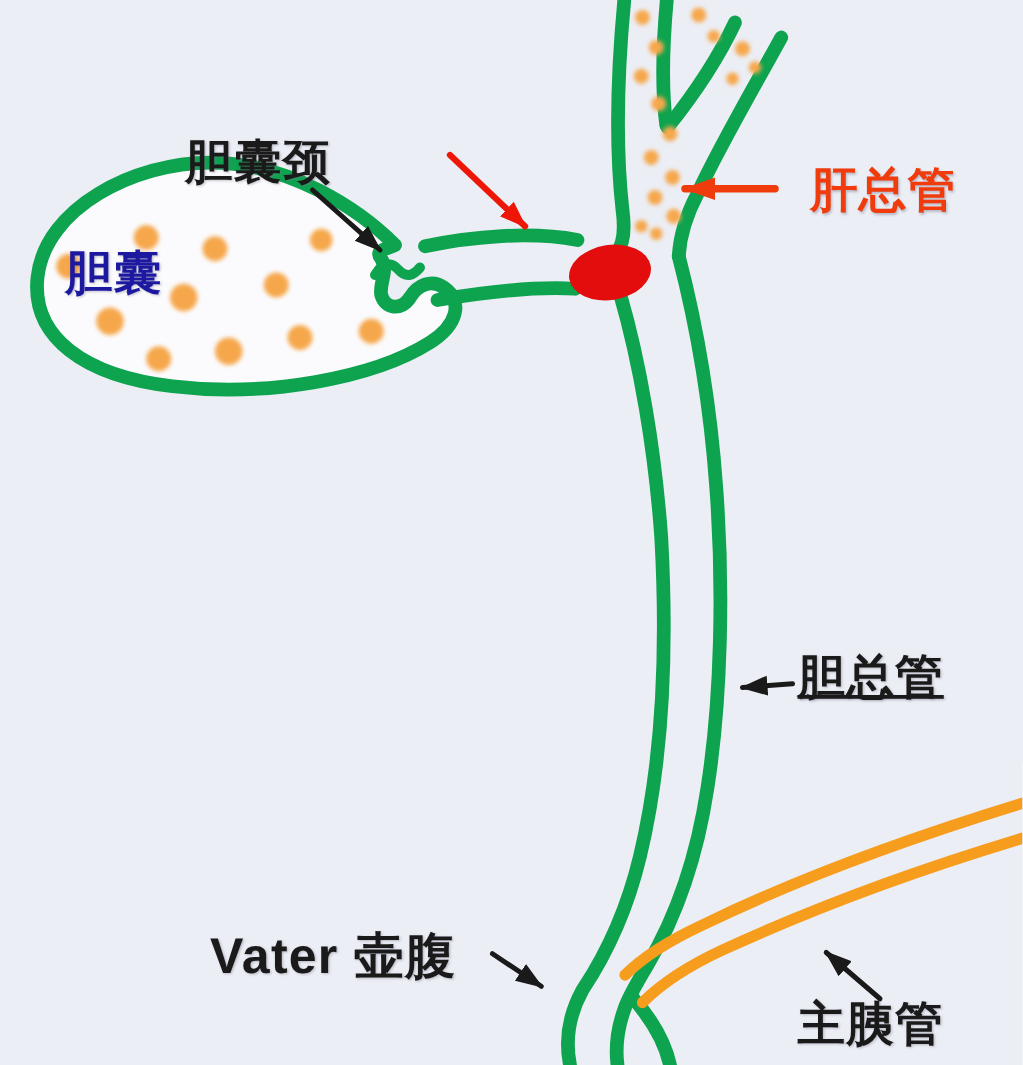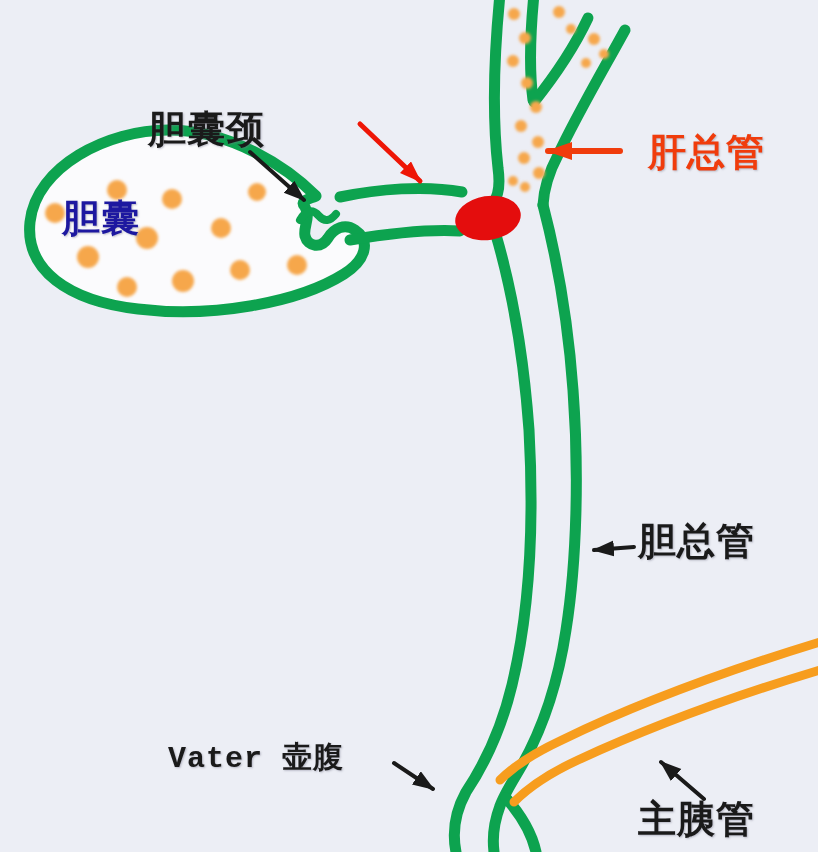--- a/index.html
+++ b/index.html
@@ -16,21 +16,21 @@
     font-weight:bold;
     white-space:nowrap;
     letter-spacing:1px;
     text-shadow:1px 1px 2px rgba(120,120,140,.45);
     user-select:none;
   }
   .lbl-black{color:var(--label-black,#1a1a1a);font-size:38px;}
   .lbl-red{color:var(--label-red,#ee1606);font-size:38px;}
   .lbl-orange-red{color:var(--label-orange-red,#f03c0c);font-size:38px;margin-left:22px;}
   .lbl-blue{color:var(--label-blue,#1d18a0);font-size:38px;}
-  .lbl-serif{font-family:Liberation Mono, monospace;font-size:30px;}
+  .lbl-serif{font-family:Liberation Sans, sans-serif;font-size:40px;}
 </style>
 </head>
 <body>
 
 <div id="stage">
 
   <svg width="818" height="852" viewBox="0 0 818 852">
     <defs>
       <filter id="soft" x="-30%" y="-30%" width="160%" height="160%">
         <feGaussianBlur stdDeviation="1.6"></feGaussianBlur>
@@ -132,21 +132,21 @@
       <path d="M 394 763 L 433 789" stroke="#1a1a1a" stroke-width="4" marker-end="url(#ah-black)"></path>
       <path d="M 704 799 L 661 762" stroke="#1a1a1a" stroke-width="4" marker-end="url(#ah-black)"></path>
     </g>
   </svg>
 
   <div class="lbl lbl-black" style="left:148px;top:104px;">胆囊颈</div>
 
 
   <div class="lbl lbl-orange-red" style="left:626px;top:127px;">肝总管</div>
 
-  <div class="lbl lbl-blue" style="left:62px;top:193px;font-family:Liberation Mono, monospace;">胆囊</div>
+  <div class="lbl lbl-blue" style="left:52px;top:193px;font-family:Liberation Mono, monospace;">胆囊</div>
 
-  <div class="lbl lbl-black" style="left:638px;top:516px;">胆总管</div>
+  <div class="lbl lbl-black" style="left:638px;top:516px;text-decoration:underline;">胆总管</div>
 
   <div class="lbl lbl-black lbl-serif" style="left:168px;top:737px;">Vater 壶腹</div>
 
   <div class="lbl lbl-black" style="left:638px;top:794px;text-align:center;">主胰管</div>
 
 </div>
 
 </body></html>

